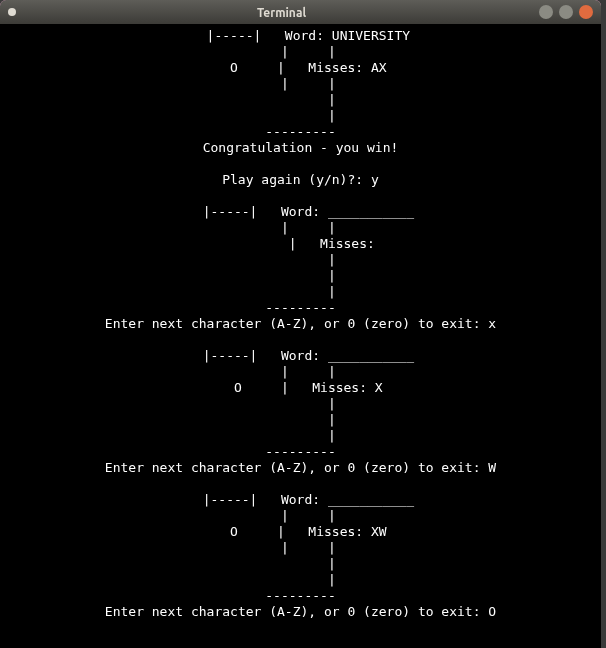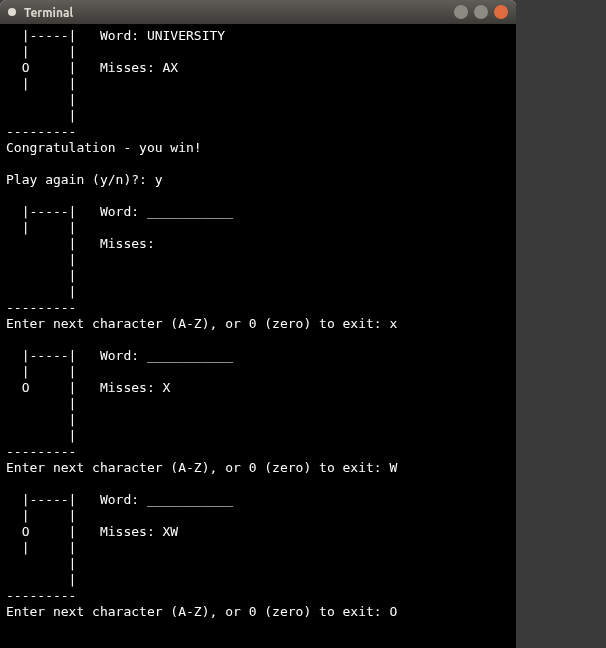--- a/index.html
+++ b/index.html
@@ -8,25 +8,26 @@
       box-sizing: border-box;
     }
     body {
       background: #3a3a3a;
       font-family: "DejaVu Sans Mono", "Liberation Mono", monospace;
       width: 606px;
       height: 648px;
       overflow: hidden;
     }
     .window {
-      width: 516px;
+      width: 601px;
       height: 648px;
       background: #f9a8d4;
       border-radius: 6px 6px 0 0;
       overflow: hidden;
+      text-align: center;
     }
     .titlebar {
       height: 24px;
       background: linear-gradient(to bottom, #5e5d58, #3c3b37);
       display: flex;
       align-items: center;
       padding: 0 8px;
       color: #dfdbd2;
       font-family: "Ubuntu", sans-serif;
       font-size: 12px;

